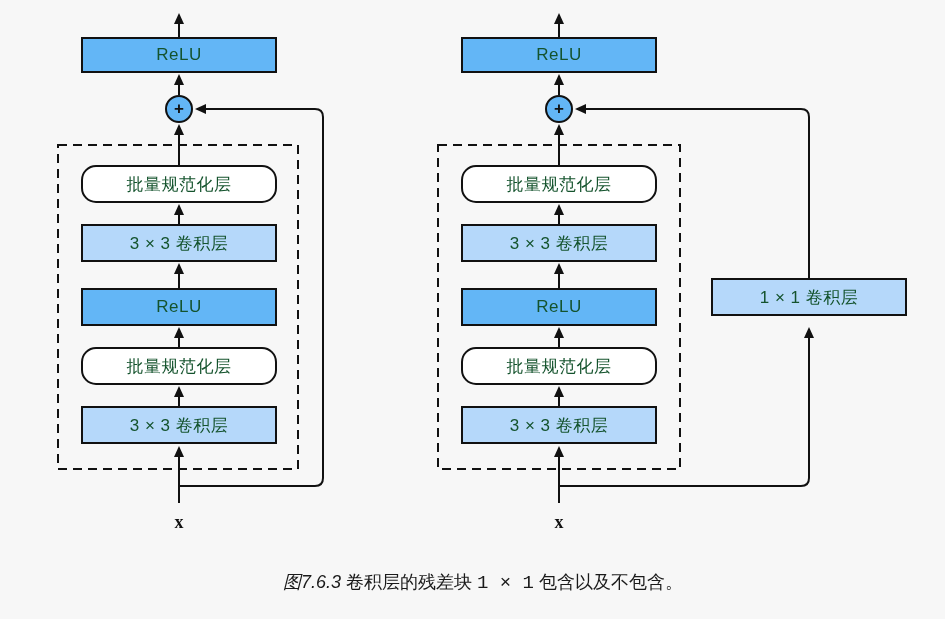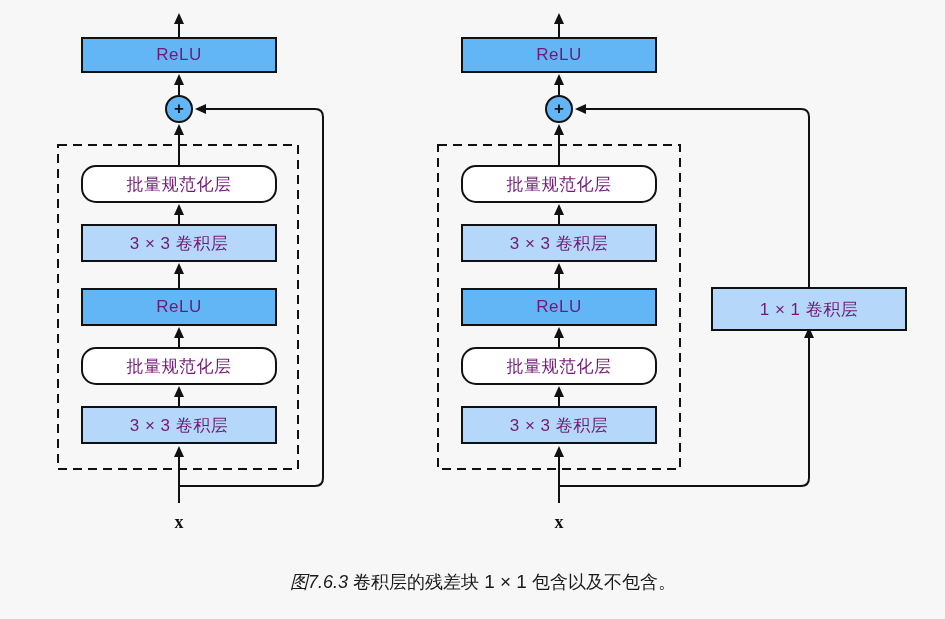--- a/index.html
+++ b/index.html
@@ -4,40 +4,40 @@
 <style>
   html,body{margin:0;padding:0;}
   body{font-family:"Liberation Sans","DejaVu Sans",sans-serif;}
   .stage{
     position:relative;width:945px;height:619px;background:#f7f7f7;overflow:hidden;
   }
   .wires{position:absolute;left:0;top:0;z-index:1;}
   .box{
     position:absolute;box-sizing:border-box;border:2px solid #111;
     display:flex;align-items:center;justify-content:center;
-    font-size:17px;color:#701a75;z-index:2;letter-spacing:.5px;
+    font-size:17px;color:#14532d;z-index:2;letter-spacing:.5px;
   }
   .blue{background:#63b6f6;}
   .lightblue{background:#b5d8fa;}
   .white{background:#ffffff;border-radius:15px;}
   .circle{
     position:absolute;box-sizing:border-box;width:28px;height:28px;border-radius:50%;
     border:2px solid #111;background:#63b6f6;display:flex;align-items:center;justify-content:center;
     font-size:17px;font-weight:bold;color:#111;z-index:2;padding-bottom:1px;
   }
   .xlabel{
     position:absolute;width:40px;text-align:center;z-index:2;
     font-family:"Liberation Serif","DejaVu Serif",serif;font-weight:bold;font-size:18px;color:#111;
   }
   .caption{
     position:absolute;left:0;top:570px;width:945px;text-align:center;
     font-size:18px;color:#1a1a1a;z-index:2;
   }
   .cap-fig{font-style:italic;margin-left:21px;}
-  .cap-math{font-family:Liberation Sans, sans-serif;font-size:19px;}
+  .cap-math{font-family:Liberation Mono, monospace;font-size:19px;}
   .watermark{
     position:absolute;right:2px;top:592px;z-index:3;
     font-size:17px;color:rgba(125,125,125,0.62);white-space:nowrap;
   }
 </style>
 </head>
 <body>
 
 <div class="stage">
 
@@ -85,21 +85,21 @@
   <div class="box lightblue" style="left:81px;top:406px;width:196px;height:38px">3 × 3 卷积层</div>
   <div class="xlabel" style="left:159px;top:512px">x</div>
 
   <div class="box blue" style="left:461px;top:37px;width:196px;height:36px">ReLU</div>
   <div class="circle" style="left:545px;top:95px">+</div>
   <div class="box white" style="left:461px;top:165px;width:196px;height:38px">批量规范化层</div>
   <div class="box lightblue" style="left:461px;top:224px;width:196px;height:38px">3 × 3 卷积层</div>
   <div class="box blue" style="left:461px;top:288px;width:196px;height:38px">ReLU</div>
   <div class="box white" style="left:461px;top:347px;width:196px;height:38px">批量规范化层</div>
   <div class="box lightblue" style="left:461px;top:406px;width:196px;height:38px">3 × 3 卷积层</div>
-  <div class="box lightblue" style="left:711px;top:287px;width:196px;height:44px">1 × 1 卷积层</div>
+  <div class="box lightblue" style="left:711px;top:278px;width:196px;height:38px">1 × 1 卷积层</div>
   <div class="xlabel" style="left:539px;top:512px">x</div>
 
   <div class="caption">
     <span class="cap-fig">图7.6.3</span>
     <span>卷积层的残差块</span>
     <span class="cap-math">1 × 1</span>
     <span>包含以及不包含。</span>
   </div>
 
 

